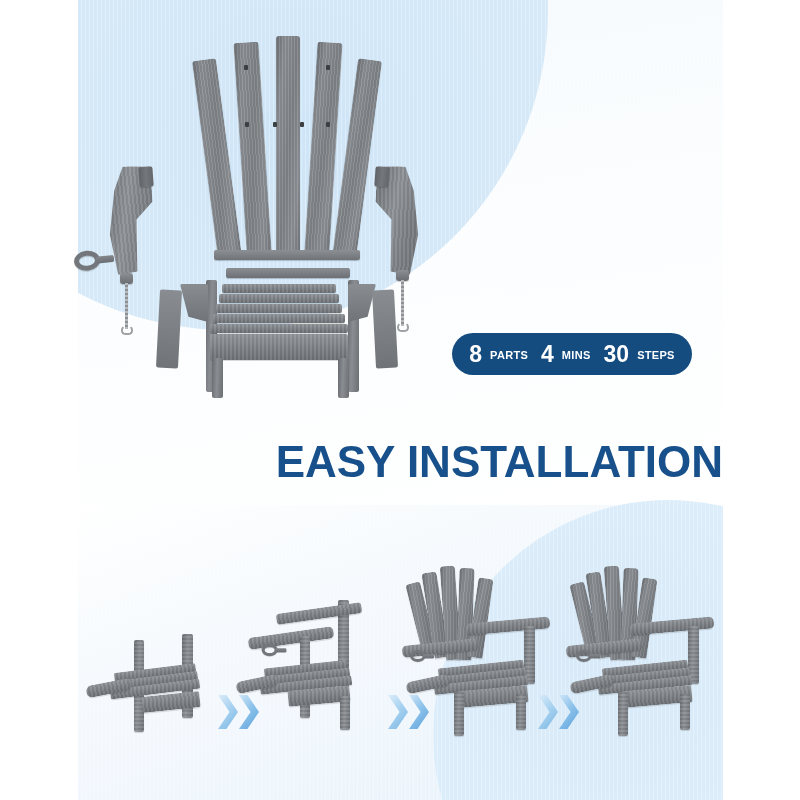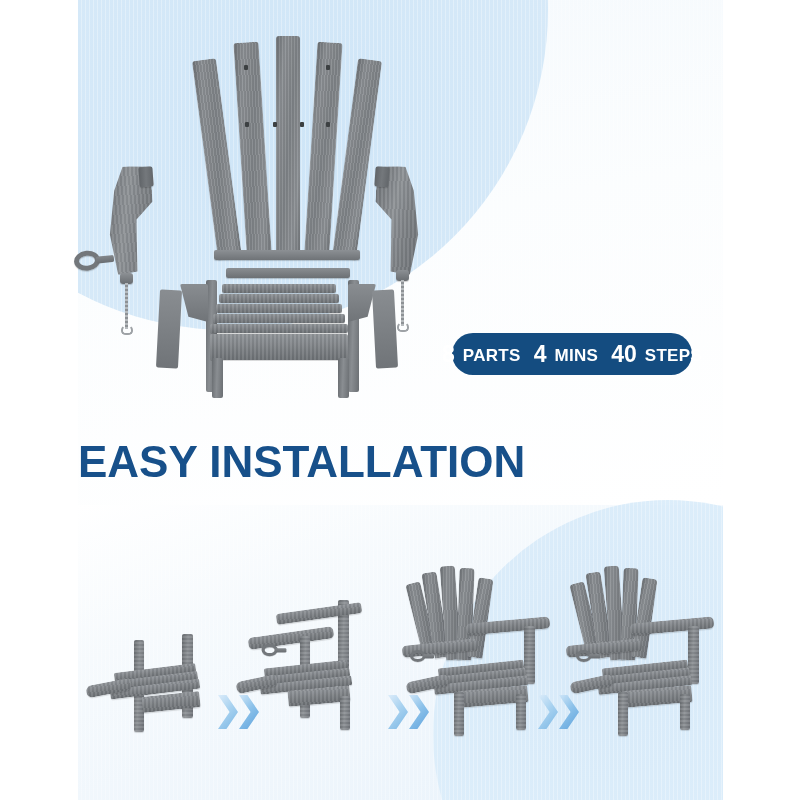--- a/index.html
+++ b/index.html
@@ -30,25 +30,25 @@
   .pct{ position:absolute; left:452px; top:150px; width:250px; text-align:center;
     font-size:86px; line-height:80px; font-weight:bold; color:#124B7E;
     letter-spacing:-2px; }
   .assembled{ position:absolute; left:452px; top:258px; width:250px; text-align:center;
     font-size:35px; line-height:38px; font-weight:bold; color:#17508A;
     letter-spacing:.5px; }
   .pill{ position:absolute; left:452px; top:333px; width:240px; height:42px;
     background:#144C80; border-radius:21px; color:#ffffff;
     display:flex; align-items:center; justify-content:center; gap:4px; }
   .pill .num{ font-size:23px; font-weight:bold; line-height:23px; }
-  .pill .unit{ font-size:17px; font-weight:bold; line-height:13px; letter-spacing:.3px;
+  .pill .unit{ font-size:11px; font-weight:bold; line-height:13px; letter-spacing:.3px;
     margin:3px 9px 0 4px; }
   .pill .unit.last{ margin-right:0; }
 
-  .headline{ position:absolute; left:78px; top:437px; width:645px; text-align:left;
+  .headline{ position:absolute; left:78px; top:437px; width:645px; text-align:right;
     font-size:44px; line-height:50px; font-weight:bold; color:#17508A; letter-spacing:0px; }
 
   
   .pt{ position:absolute;
     background:linear-gradient(92deg,#6e7276 0%,#878b8f 18%,#7c8084 45%,#8a8e92 72%,#74787c 100%);
     box-shadow:0 1px 1px rgba(0,0,0,.16); }
   .pt.dark{ background:linear-gradient(92deg,#5f6367,#74787c 50%,#62666a); }
 
   
   .explode{ position:absolute; left:78px; top:18px; width:400px; height:380px; }
@@ -216,21 +216,21 @@
       <div class="legpost" style="left:156px;top:78px; height:40px;"></div>
     </div>
   </div>
 
 
   <div class="pill">
     <span class="num">8</span>
     <span class="unit">PARTS</span>
     <span class="num">4</span>
     <span class="unit">MINS</span>
-    <span class="num">40</span>
+    <span class="num">30</span>
     <span class="unit last">STEPS</span>
   </div>
 
   <div class="headline">EASY INSTALLATION</div>
 
   <div class="steps">
 
     <div class="step sv" style="left:8px; width:150px; height:130px;">
       <div class="p v" style="left:96px; top:24px; width:11px; height:84px;"></div>
       <div class="p v" style="left:48px; top:30px; width:10px; height:92px;"></div>

